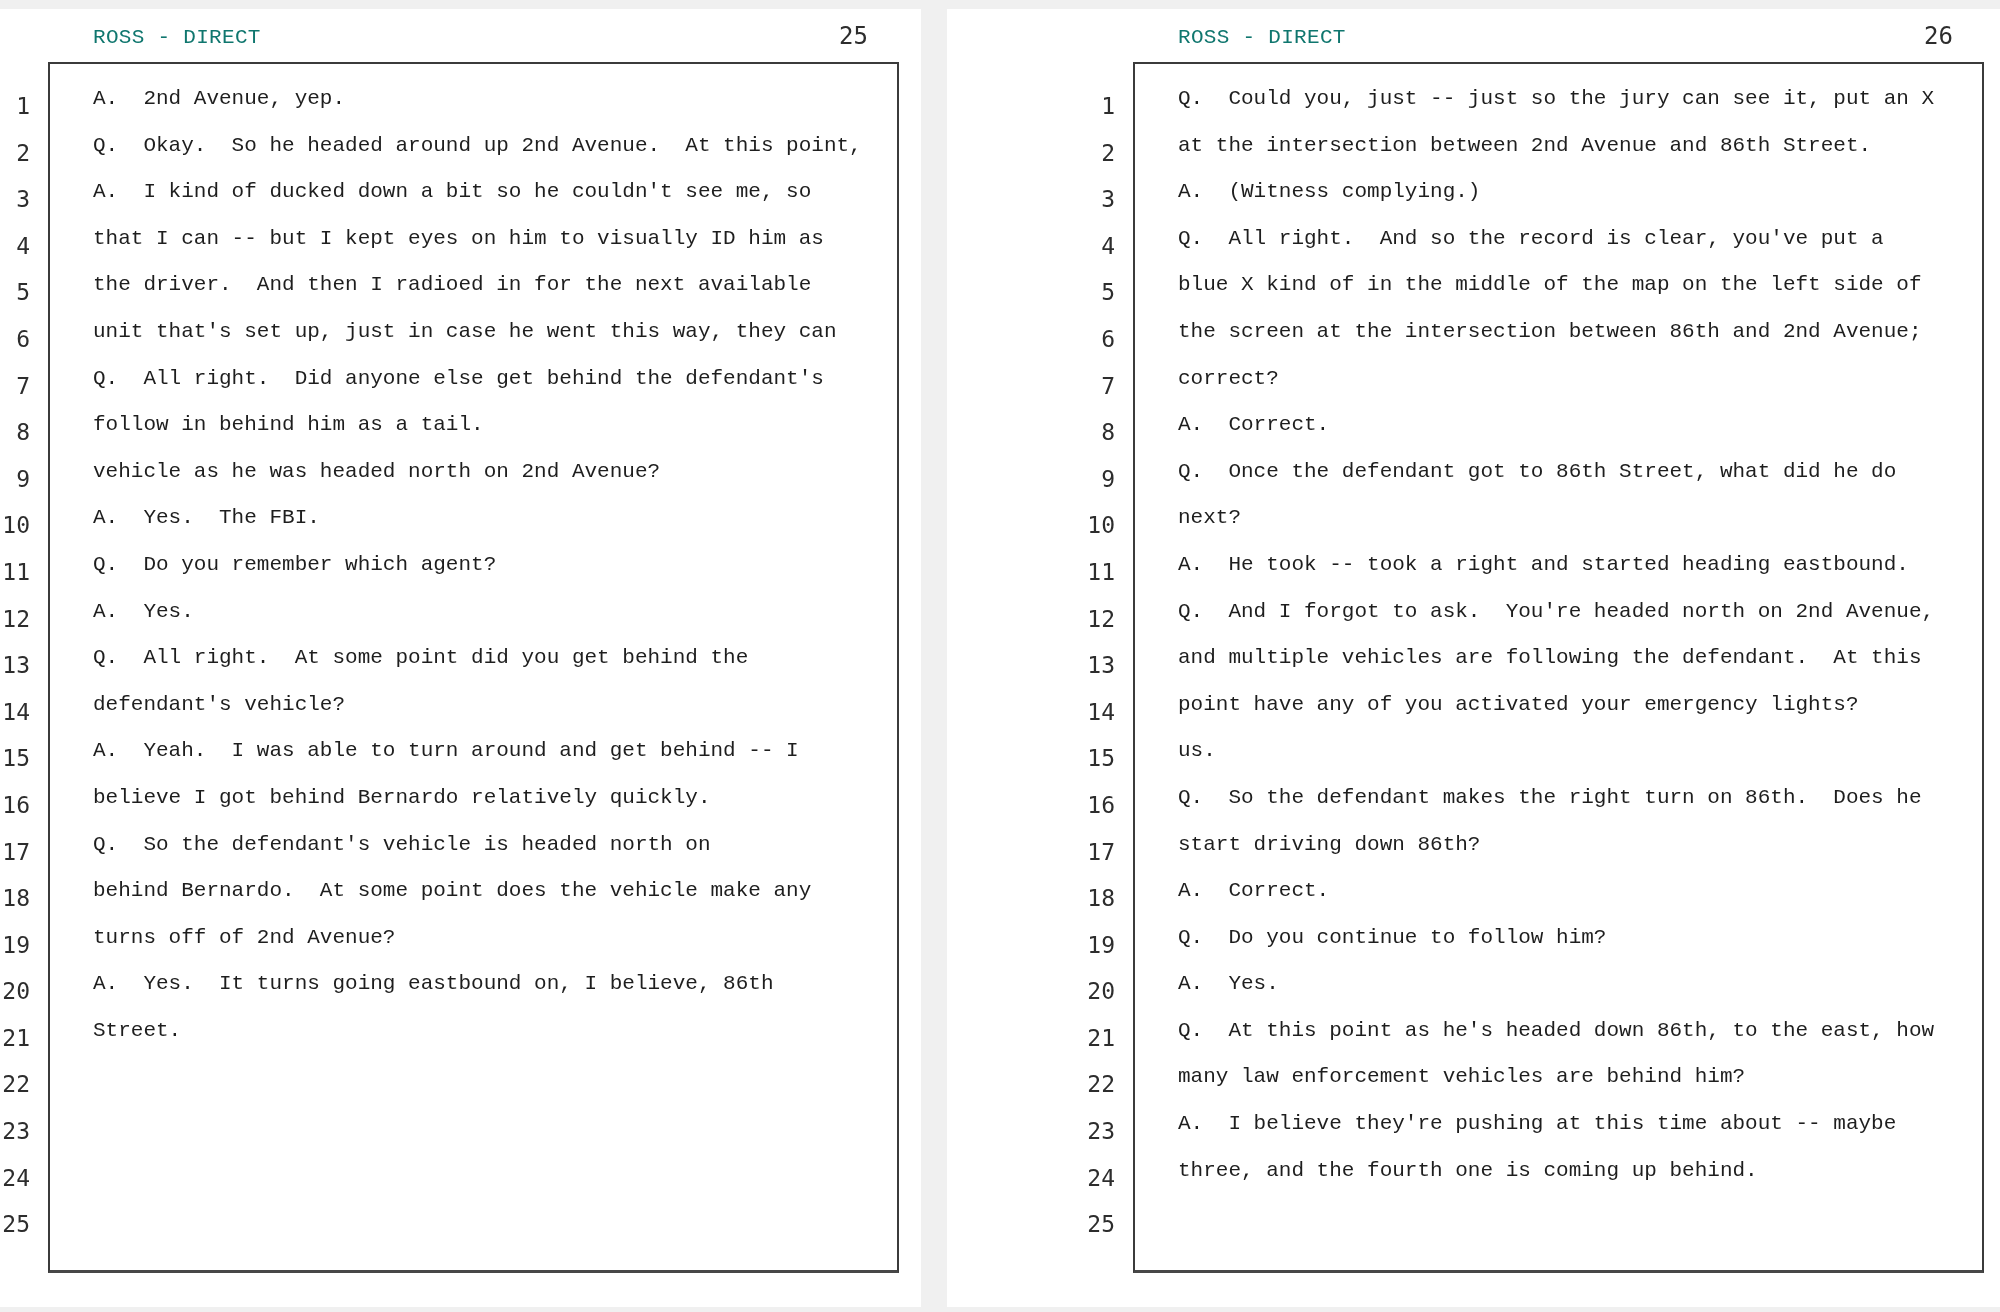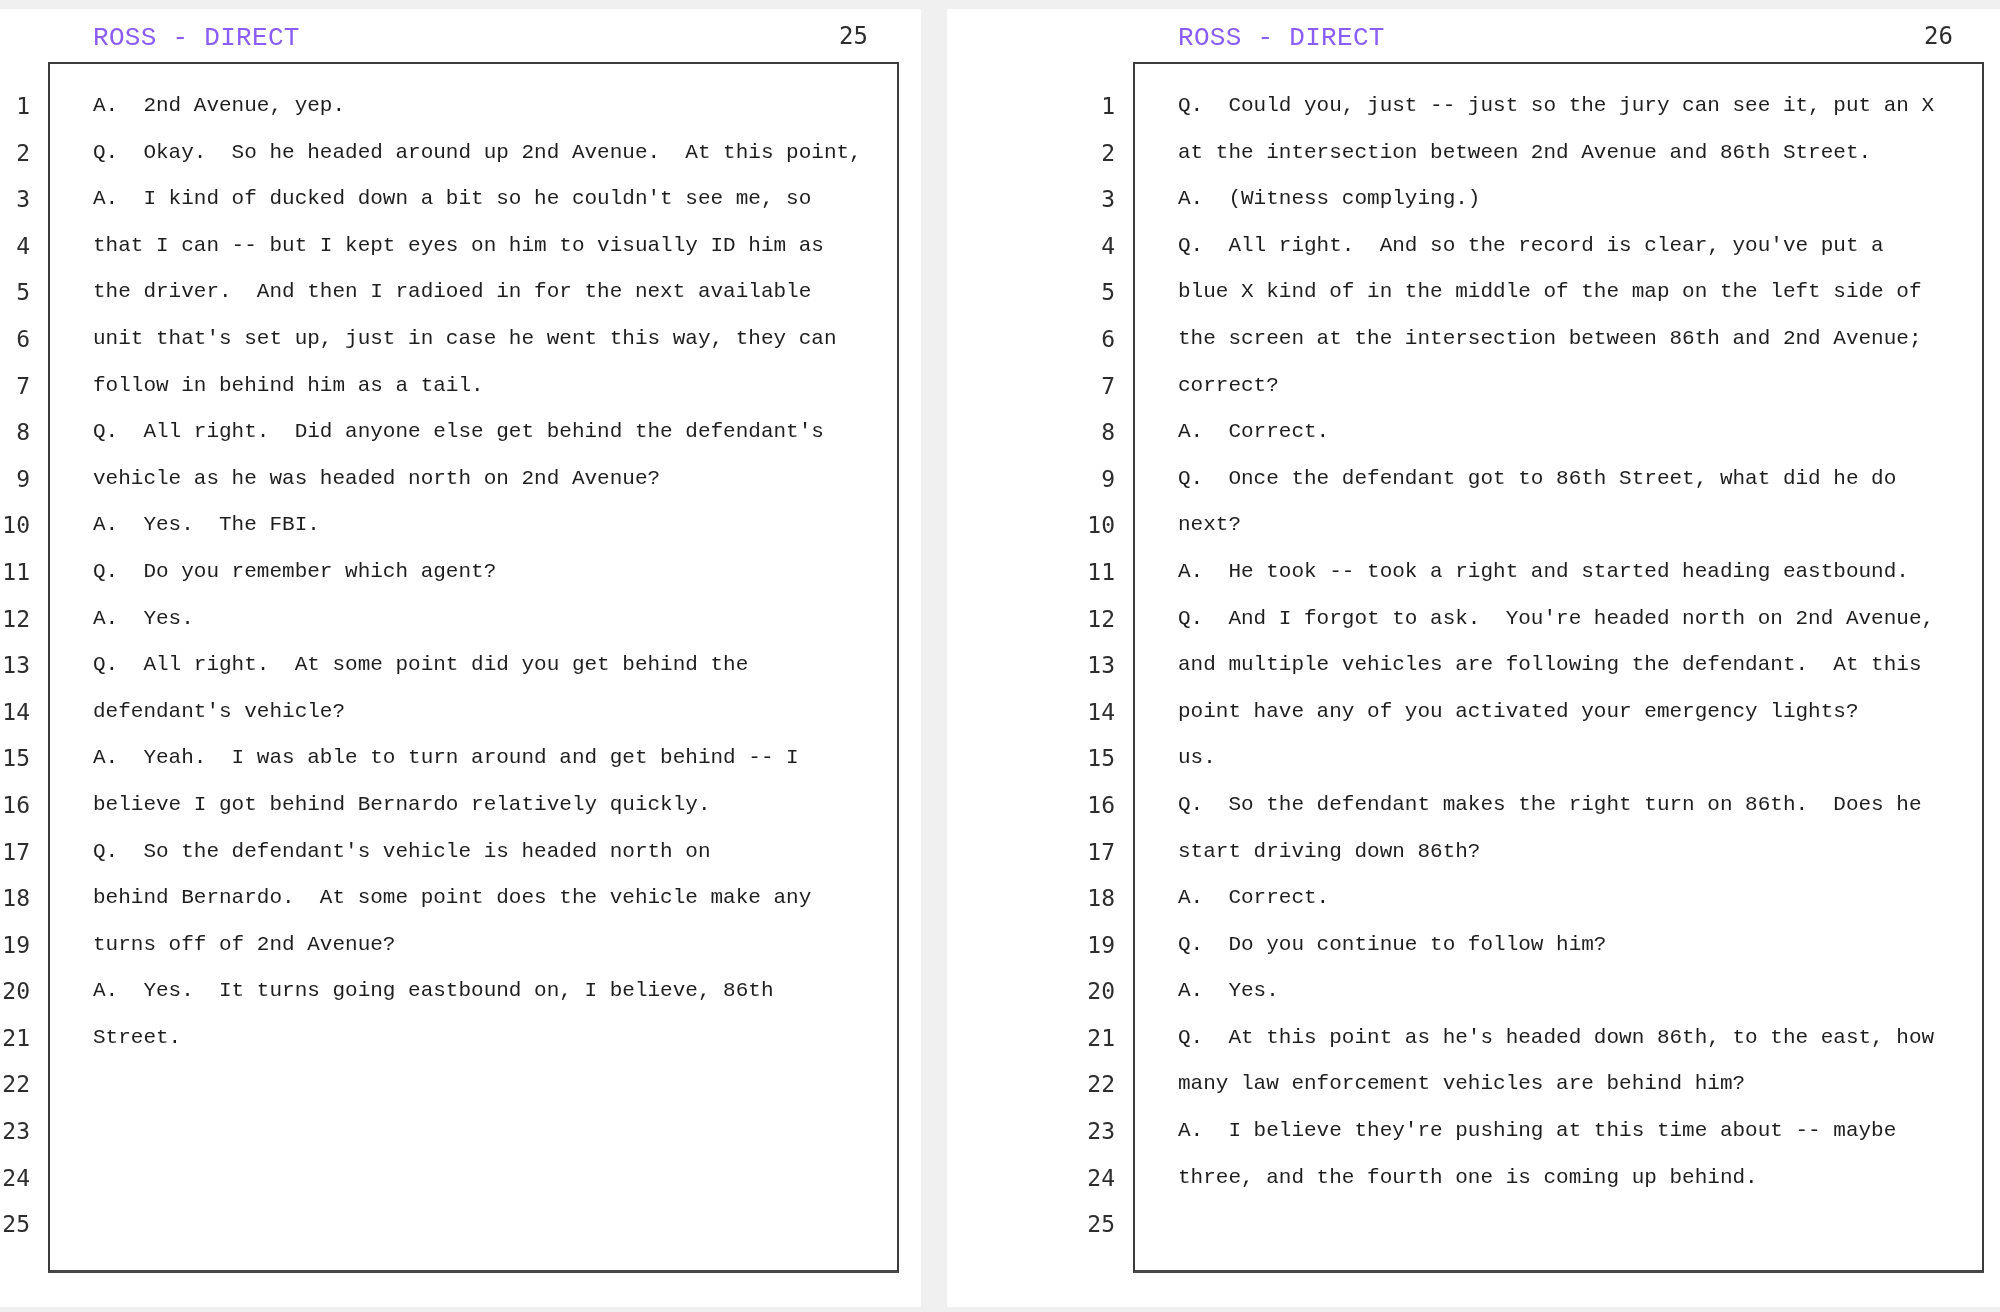--- a/index.html
+++ b/index.html
@@ -23,23 +23,23 @@
   .page-inner {
     position: absolute;
     top: 0; left: var(--ox);
     width: 900px; height: 100%;
   }
 
   .hdr-title {
     position: absolute;
     left: 93px; top: 15px;
     height: 28px; line-height: 28px;
-    font-size: 26px;
+    font-size: 21px;
     letter-spacing: 0.3px;
-    color: #8b5cf6;
+    color: #0f766e;
     white-space: pre;
   }
   .page-num {
     position: absolute;
     left: 718px; top: 13px;
     width: 150px; height: 28px; line-height: 28px;
     text-align: right;
     font-family: "DejaVu Sans Mono", monospace;
     font-size: 24px;
     color: #2d2d2d;
@@ -60,21 +60,21 @@
     width: 30px;
     text-align: right;
     font-family: "DejaVu Sans Mono", monospace;
     font-size: 23px;
     color: #2d2d2d;
   }
   .ln { height: 46.6px; line-height: 46.6px; }
 
   .textcol {
     position: absolute;
-    left: 43px; top: 19px;
+    left: 43px; top: 12px;
     width: 790px;
   }
   .tl {
     height: 46.6px; line-height: 46.6px;
     font-size: 21px;
     color: #1e1e1e;
     white-space: pre;
   }
 </style>
 </head>
@@ -114,22 +114,22 @@
           <div class="ln">25</div>
         </div>
       <div class="box">
         <div class="textcol">
             <div class="tl">A.  2nd Avenue, yep.</div>
             <div class="tl">Q.  Okay.  So he headed around up 2nd Avenue.  At this point,</div>
             <div class="tl">A.  I kind of ducked down a bit so he couldn't see me, so</div>
             <div class="tl">that I can -- but I kept eyes on him to visually ID him as</div>
             <div class="tl">the driver.  And then I radioed in for the next available</div>
             <div class="tl">unit that's set up, just in case he went this way, they can</div>
+            <div class="tl">Q.  All right.  Did anyone else get behind the defendant's</div>
             <div class="tl">follow in behind him as a tail.</div>
-            <div class="tl">Q.  All right.  Did anyone else get behind the defendant's</div>
             <div class="tl">vehicle as he was headed north on 2nd Avenue?</div>
             <div class="tl">A.  Yes.  The FBI.</div>
             <div class="tl">Q.  Do you remember which agent?</div>
             <div class="tl">A.  Yes.</div>
             <div class="tl">Q.  All right.  At some point did you get behind the</div>
             <div class="tl">defendant's vehicle?</div>
             <div class="tl">A.  Yeah.  I was able to turn around and get behind -- I</div>
             <div class="tl">believe I got behind Bernardo relatively quickly.</div>
             <div class="tl">Q.  So the defendant's vehicle is headed north on</div>
             <div class="tl">behind Bernardo.  At some point does the vehicle make any</div>

